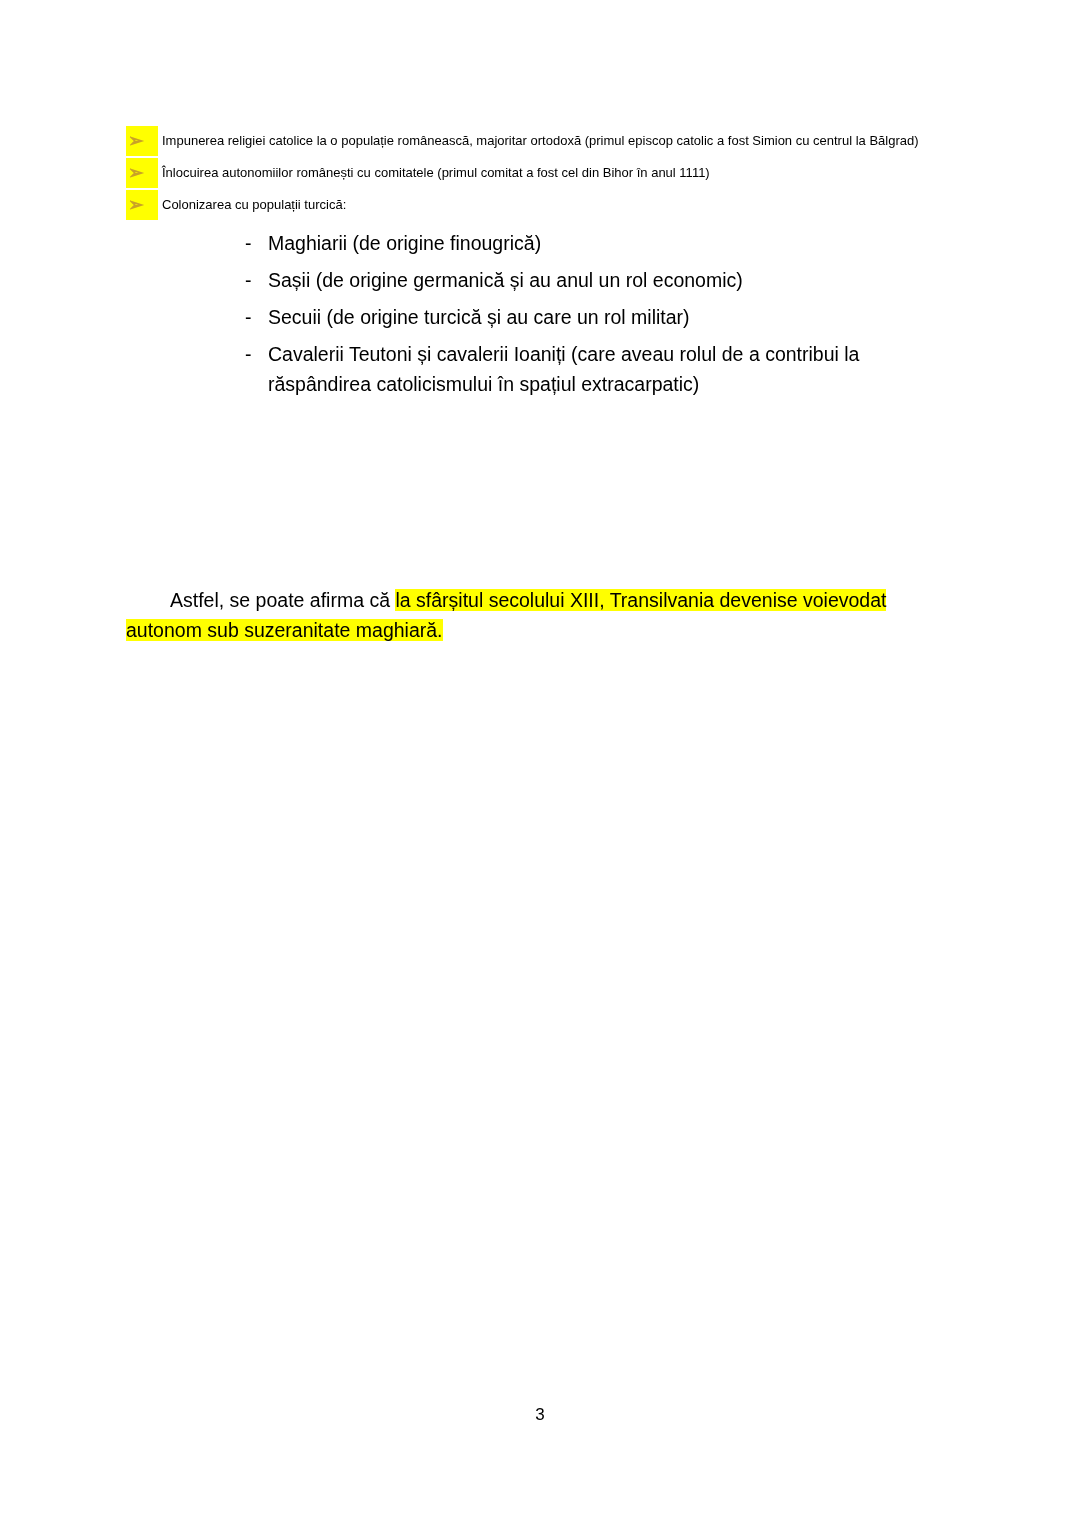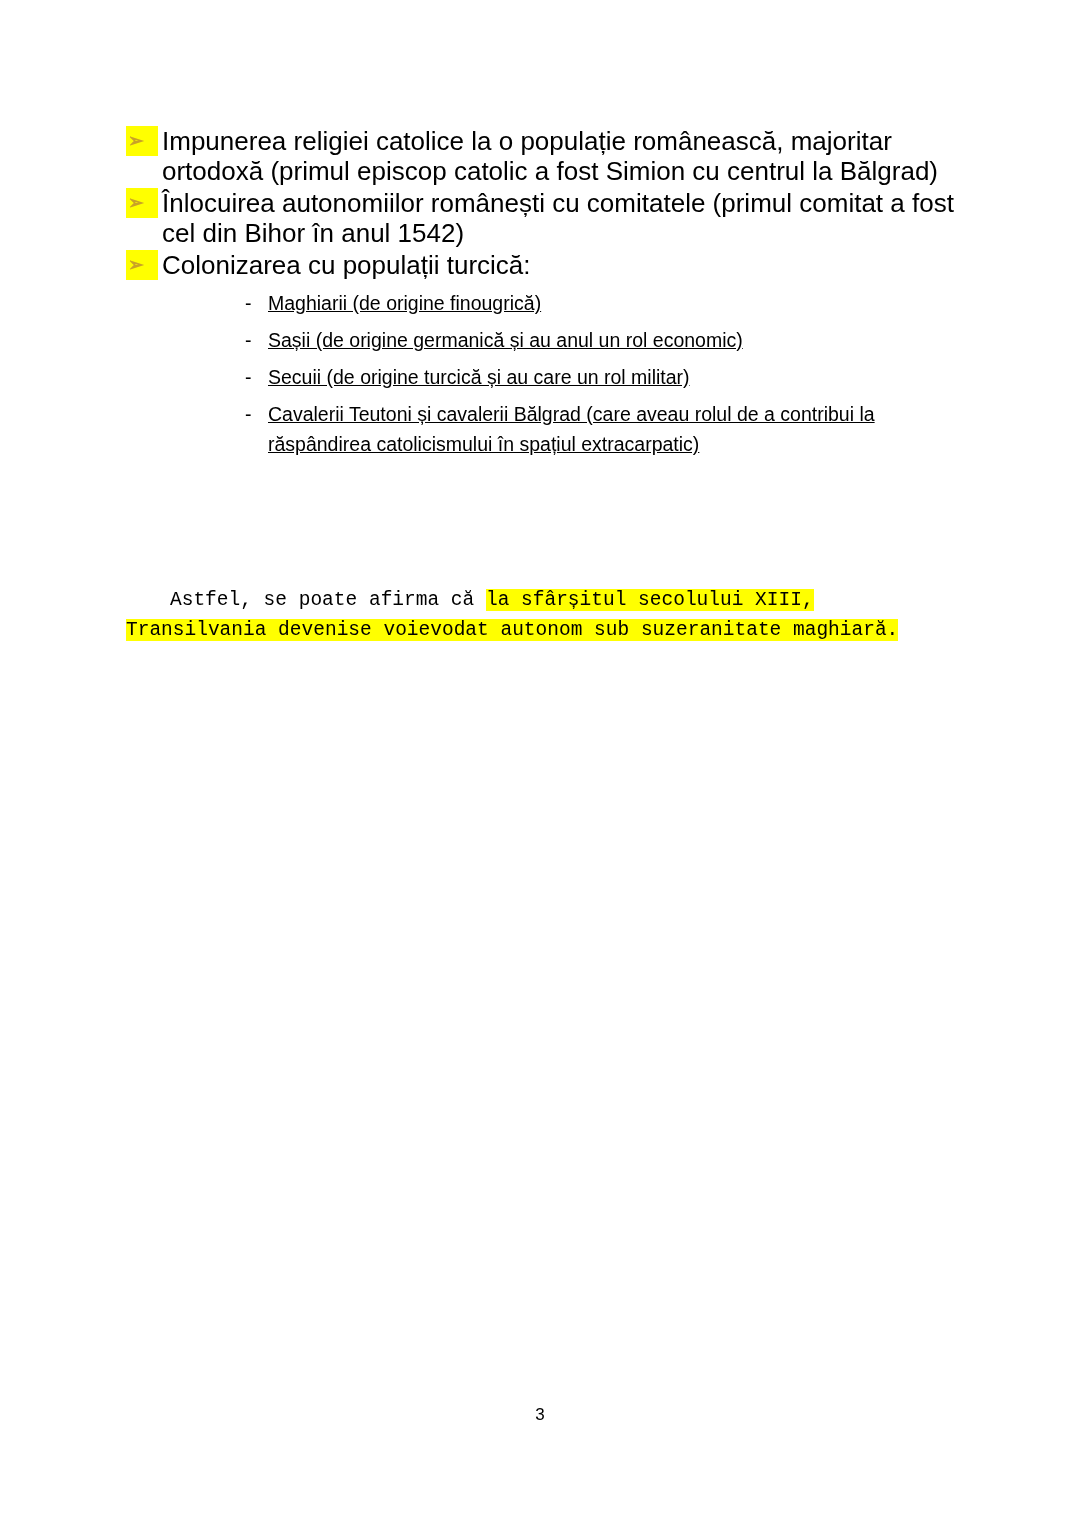--- a/index.html
+++ b/index.html
@@ -49,21 +49,21 @@
     line-height: 30px;
     color: #c9a227;
     background: #ffff00;
     text-align: left;
     padding-left: 2px;
     box-sizing: border-box;
     font-weight: bold;
   }
   .arrow-text {
     flex: 1 1 auto;
-    font-size: 26px;
+    font-size: 13px;
     line-height: 30px;
     padding-left: 4px;
   }
 
   
   .dash-list {
     margin: 0;
     padding: 0;
     list-style: none;
     margin-top: 8px;
@@ -79,36 +79,34 @@
     font-size: 19.5px;
     line-height: 30px;
     text-align: left;
     padding-left: 5px;
     box-sizing: border-box;
   }
   .dash-text {
     flex: 1 1 auto;
     font-size: 19.5px;
     line-height: 30px;
-    text-decoration: underline;
   }
   .sub-indent {
     padding-left: 114px;
   }
 
   
   .closing {
     position: absolute;
     left: 126px;
     top: 565px;
     width: 828px;
     font-size: 19.5px;
     line-height: 30px;
     text-indent: 44px;
-    font-family: Liberation Mono, monospace;
   }
   .hl {
     background: #ffff00;
   }
 
   .page-number {
     position: absolute;
     left: 0;
     right: 0;
     top: 1405px;
@@ -126,21 +124,21 @@
 
     <ul class="arrow-list">
 
       <li class="arrow-item">
         <span class="arrow-marker">➢</span>
         <span class="arrow-text">Impunerea religiei catolice la o populație românească, majoritar ortodoxă (primul episcop catolic a fost Simion cu centrul la Bălgrad)</span>
       </li>
 
       <li class="arrow-item">
         <span class="arrow-marker">➢</span>
-        <span class="arrow-text">Înlocuirea autonomiilor românești cu comitatele (primul comitat a fost cel din Bihor în anul 1542)</span>
+        <span class="arrow-text">Înlocuirea autonomiilor românești cu comitatele (primul comitat a fost cel din Bihor în anul 1111)</span>
       </li>
 
       <li class="arrow-item arrow-gap">
         <span class="arrow-marker">➢</span>
         <span class="arrow-text">Colonizarea cu populații turcică:</span>
       </li>
 
     </ul>
 
     <div class="sub-indent">
@@ -156,21 +154,21 @@
           <span class="dash-text">Sașii (de origine germanică și au anul un rol economic)</span>
         </li>
 
         <li class="dash-item">
           <span class="dash-marker">-</span>
           <span class="dash-text">Secuii (de origine turcică și au care un rol militar)</span>
         </li>
 
         <li class="dash-item">
           <span class="dash-marker">-</span>
-          <span class="dash-text">Cavalerii Teutoni și cavalerii Bălgrad (care aveau rolul de a contribui la răspândirea catolicismului în spațiul extracarpatic)</span>
+          <span class="dash-text">Cavalerii Teutoni și cavalerii Ioaniți (care aveau rolul de a contribui la răspândirea catolicismului în spațiul extracarpatic)</span>
         </li>
 
       </ul>
     </div>
 
   </div>
 
   <p class="closing">
     <span>Astfel, se poate afirma că </span><span class="hl">la sfârșitul secolului XIII, Transilvania devenise voievodat autonom sub suzeranitate maghiară.</span>
   </p>

